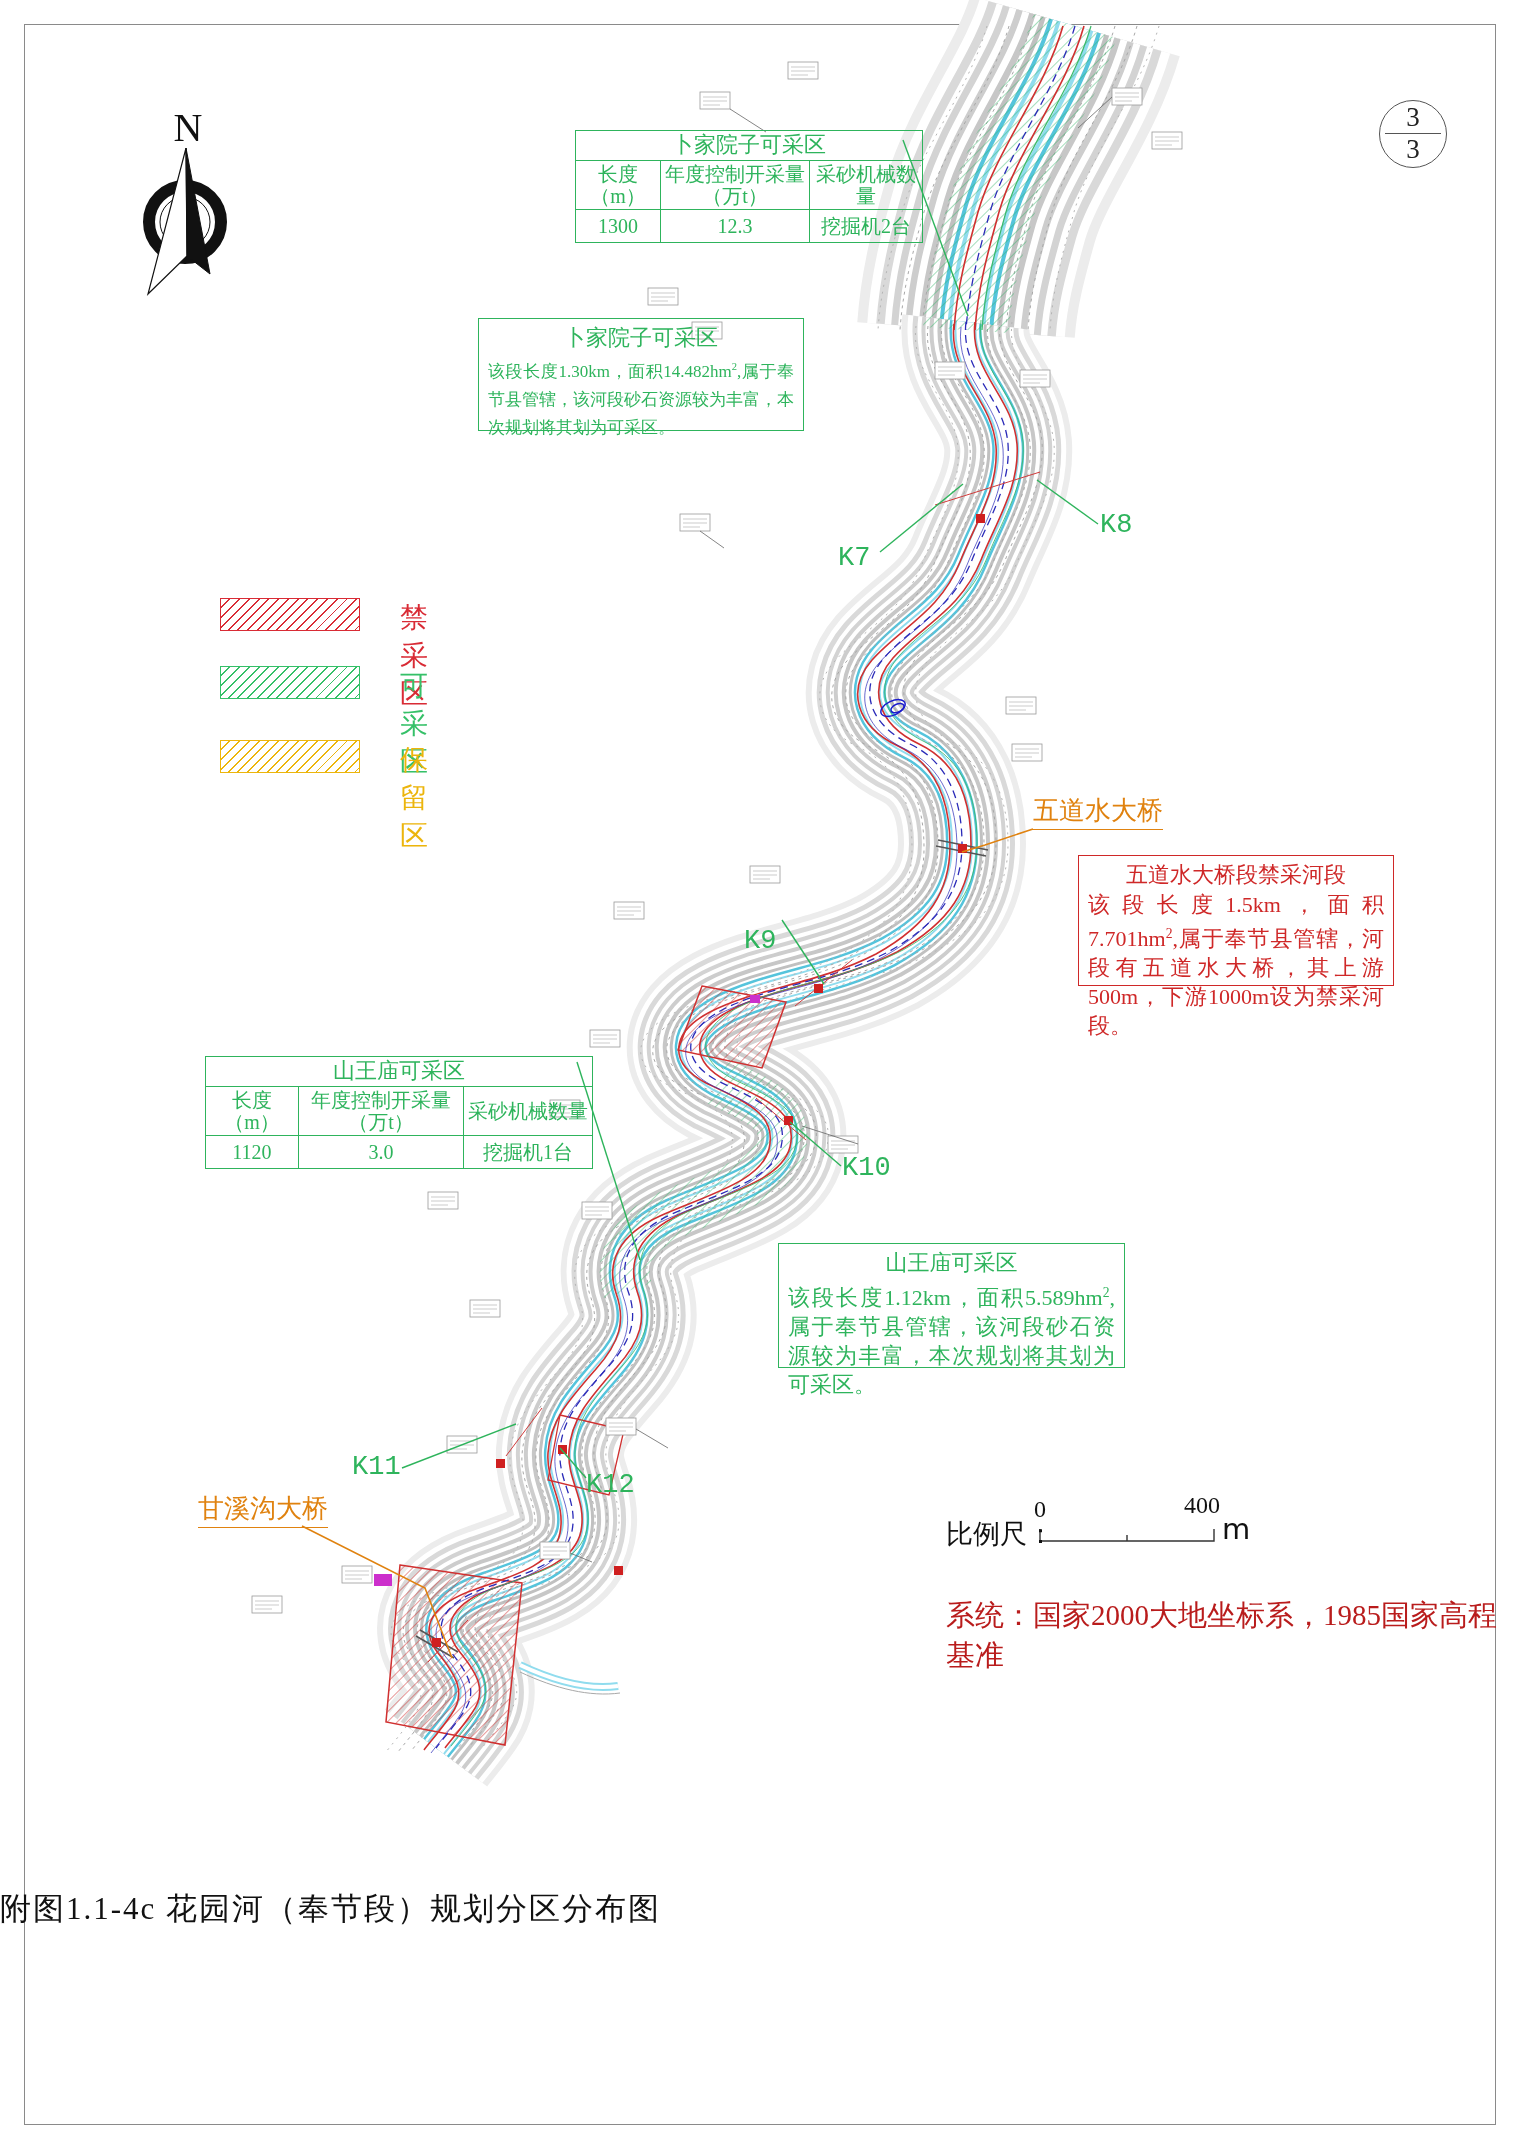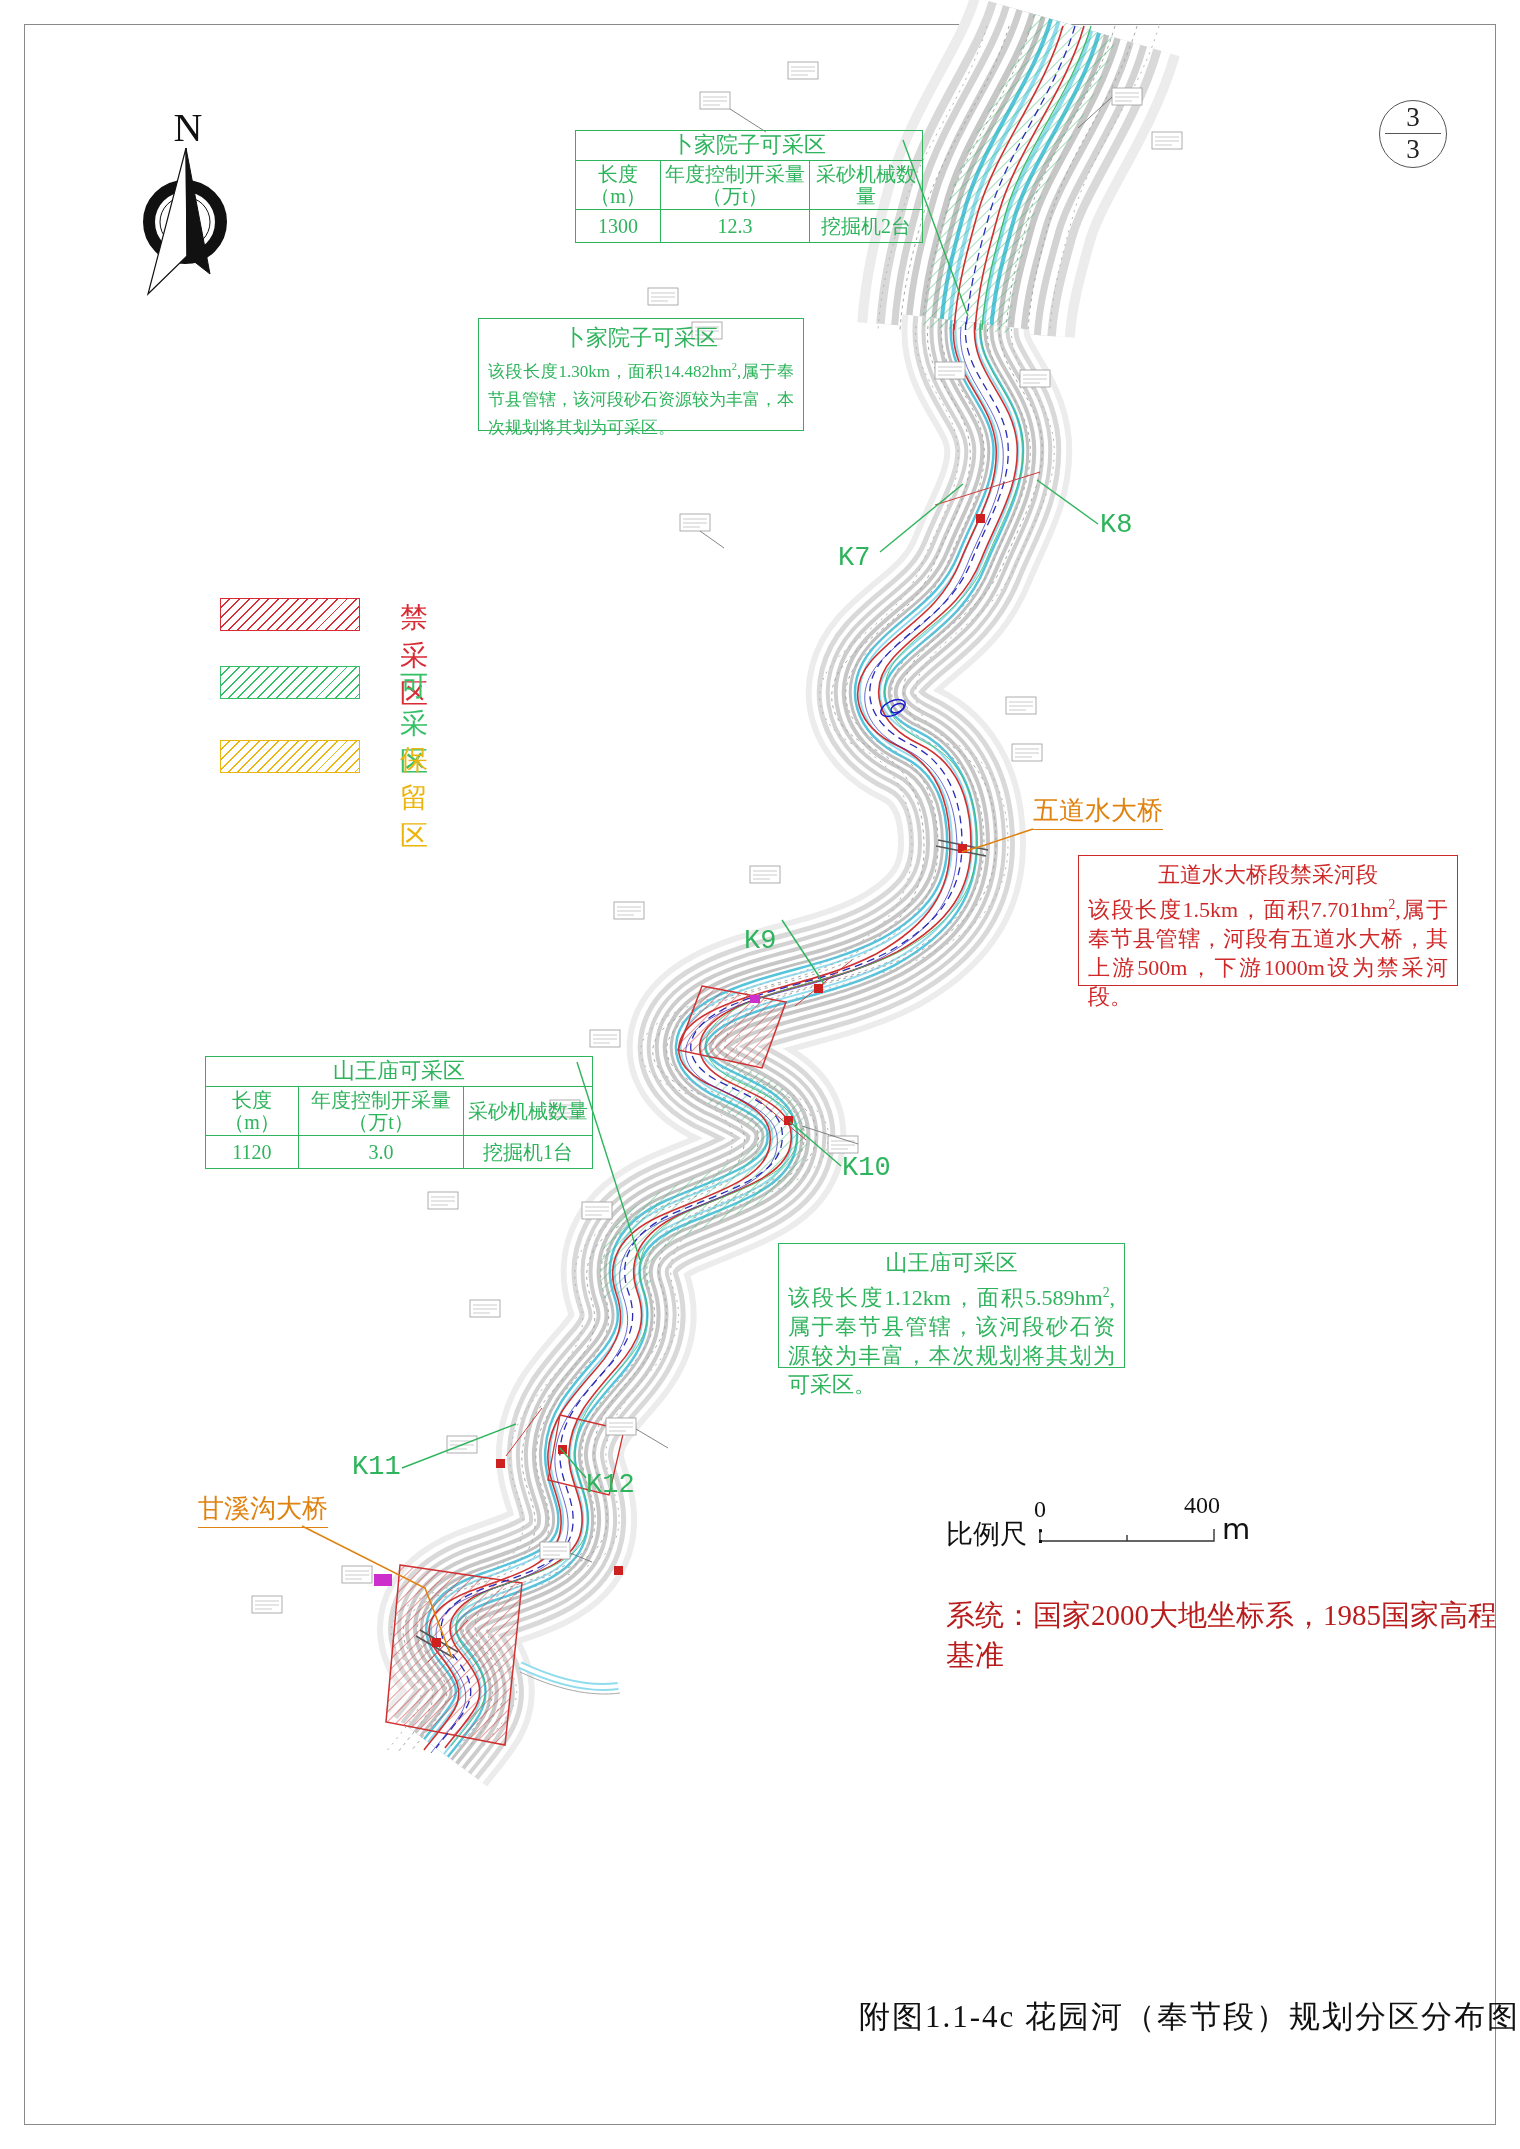--- a/index.html
+++ b/index.html
@@ -35,21 +35,21 @@
   .mtable-2 .vrow td{height:30px;}
 
   
   .note{box-sizing:border-box;padding:4px 9px;}
   .note .note-title{text-align:center;font-size:22px;}
   .note .note-body{font-size:17px;line-height:28px;text-align:justify;}
   .note sup{font-size:0.62em;}
   .green-note{border:1.4px solid #2eb45c;color:#2eb45c;}
   .red-note{border:1.4px solid #cf2828;color:#cf2828;}
   .note-1{left:478px;top:318px;width:326px;height:113px;}
-  .note-2{left:1078px;top:855px;width:380px;height:131px;}
+  .note-2{left:1078px;top:855px;width:316px;height:131px;}
   .note-2 .note-body,.note-3 .note-body,.note-4 .note-body{font-size:22px;line-height:29px;}
   .note-3{left:778px;top:1243px;width:347px;height:125px;}
   .note-4{left:100px;top:1752px;width:363px;height:129px;}
 
   
   .legend{left:220px;top:598px;width:300px;}
   .legend-row{position:absolute;left:0;height:36px;}
   .legend-row .swatch{position:absolute;left:0;top:0;width:140px;height:33px;box-sizing:border-box;}
   .legend-row .l-label{position:absolute;left:180px;top:1px;font-size:28px;}
   .lr-0{top:0;}  .lr-1{top:68px;} .lr-2{top:142px;}
@@ -65,21 +65,21 @@
   .bridge-label{font-size:26px;color:#e0820f;border-bottom:1.6px solid #e0820f;padding-bottom:1px;}
   .bridge-1{left:1033px;top:793px;} .bridge-2{left:198px;top:1491px;}
 
   
   .scale-label{left:946px;top:1516px;font-size:27px;color:#111;}
   .scale-0{left:1034px;top:1496px;font-size:24px;color:#111;}
   .scale-400{left:1184px;top:1492px;font-size:24px;color:#111;}
   .scale-m{left:1222px;top:1512px;font-size:29px;color:#111;font-family:"DejaVu Sans","Liberation Sans",sans-serif;}
   .datum{left:946px;top:1596px;font-size:29px;color:#b91c1c;}
 
-  .fig-title{left:0;right:0;top:1996px;text-align:right;font-size:31px;letter-spacing:2px;color:#111;padding-left:25px;}
+  .fig-title{left:0;right:0;top:1888px;text-align:left;font-size:31px;letter-spacing:2px;color:#111;}
 </style>
 </head>
 <body>
 
 <div class="page">
   <div class="sheet-border"></div>
 
   <svg class="abs" width="1520" height="2149" viewBox="0 0 1520 2149" style="left:0;top:0;">
     <defs>
       <path id="rA" d="M 1075,26 C 1056,92 1008,150 990,212 C 978,255 969,288 966,330"></path>

